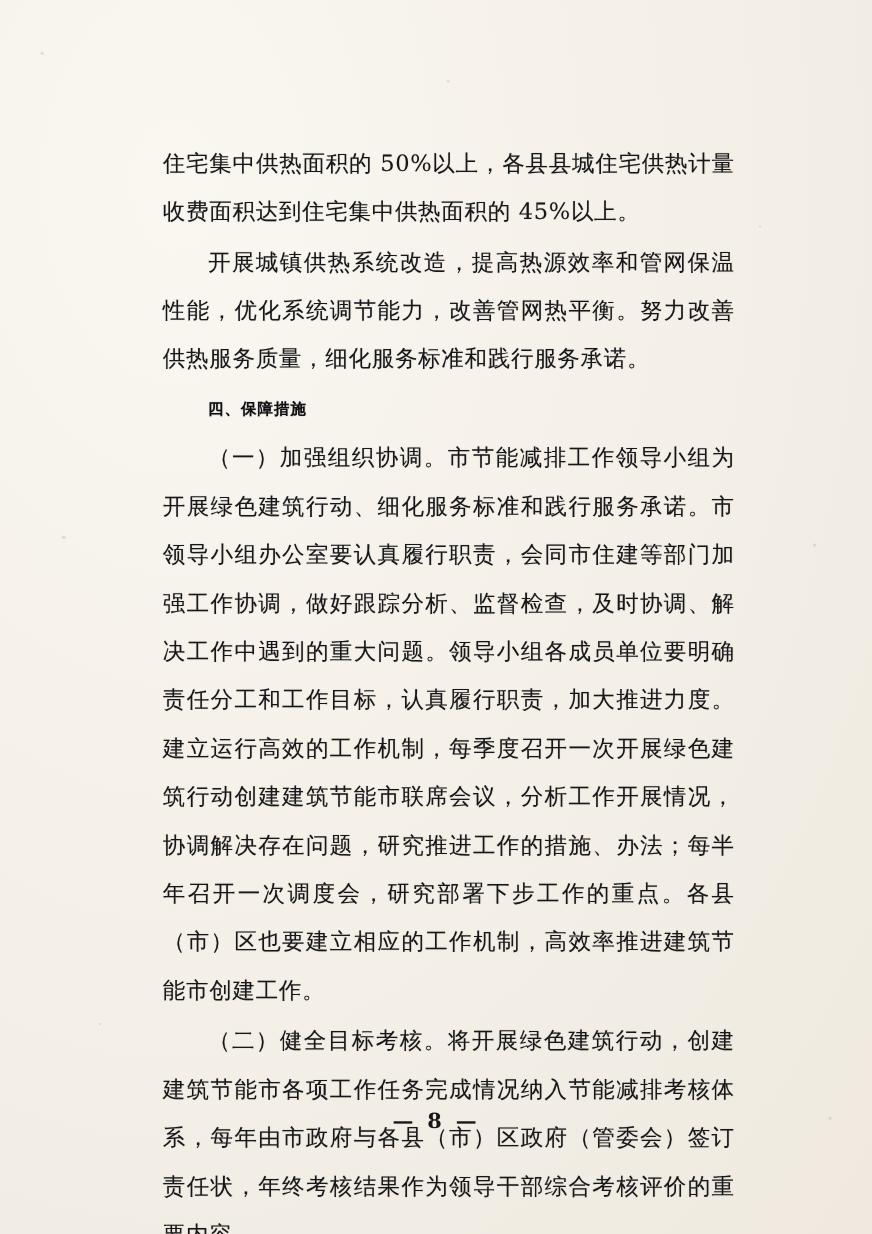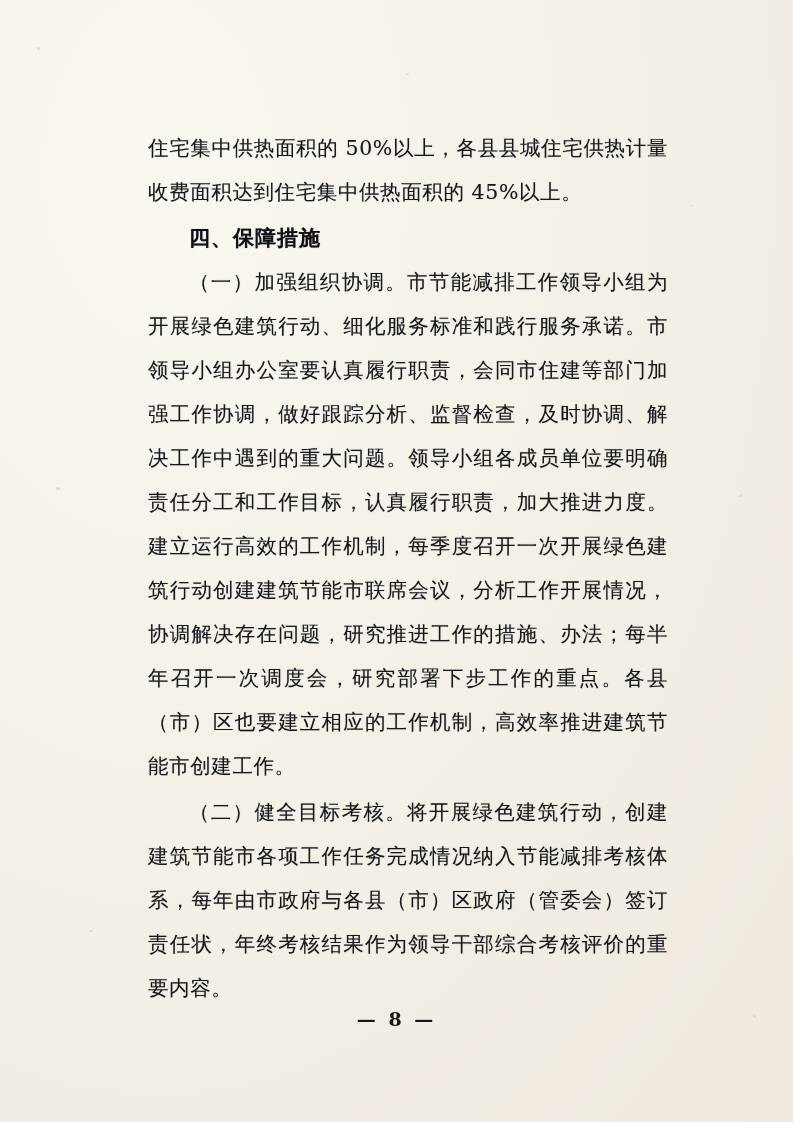--- a/index.html
+++ b/index.html
@@ -43,21 +43,21 @@
     text-align: justify;
     text-justify: inter-ideograph;
     margin: 0 0 2px 0;
     font-weight: 500;
     text-shadow: 0 0 1px rgba(20,20,25,0.30);
   }
   .indent {
     text-indent: 41px;
   }
   .heading {
-    font-size: 21px;
+    font-size: 14px;
     line-height: 44px;
     color: #101013;
     letter-spacing: 1px;
     text-indent: 41px;
     font-weight: 700;
     margin: 0;
     text-shadow: 0 0 1px rgba(20,20,25,0.45);
   }
   .page-number {
     position: absolute;
@@ -84,20 +84,21 @@
   <div class="speckle" style="left:56px;top:487px;width:4px;height:3px;"></div>
   <div class="speckle" style="left:739px;top:494px;width:3px;height:3px;"></div>
   <div class="speckle" style="left:753px;top:1015px;width:3px;height:3px;"></div>
   <div class="speckle" style="left:90px;top:930px;width:2px;height:2px;"></div>
   <div class="speckle" style="left:690px;top:205px;width:2px;height:2px;"></div>
 
   <div class="doc-body">
 
     <p class="para">住宅集中供热面积的 50%以上，各县县城住宅供热计量收费面积达到住宅集中供热面积的 45%以上。</p>
 
+    <p class="para indent">开展城镇供热系统改造，提高热源效率和管网保温性能，优化系统调节能力，改善管网热平衡。努力改善供热服务质量，细化服务标准和践行服务承诺。</p>
 
     <p class="heading">四、保障措施</p>
 
     <p class="para indent">（一）加强组织协调。市节能减排工作领导小组为开展绿色建筑行动、细化服务标准和践行服务承诺。市领导小组办公室要认真履行职责，会同市住建等部门加强工作协调，做好跟踪分析、监督检查，及时协调、解决工作中遇到的重大问题。领导小组各成员单位要明确责任分工和工作目标，认真履行职责，加大推进力度。建立运行高效的工作机制，每季度召开一次开展绿色建筑行动创建建筑节能市联席会议，分析工作开展情况，协调解决存在问题，研究推进工作的措施、办法；每半年召开一次调度会，研究部署下步工作的重点。各县（市）区也要建立相应的工作机制，高效率推进建筑节能市创建工作。</p>
 
     <p class="para indent">（二）健全目标考核。将开展绿色建筑行动，创建建筑节能市各项工作任务完成情况纳入节能减排考核体系，每年由市政府与各县（市）区政府（管委会）签订责任状，年终考核结果作为领导干部综合考核评价的重要内容。</p>
 
   </div>
 
   <div class="page-number">

